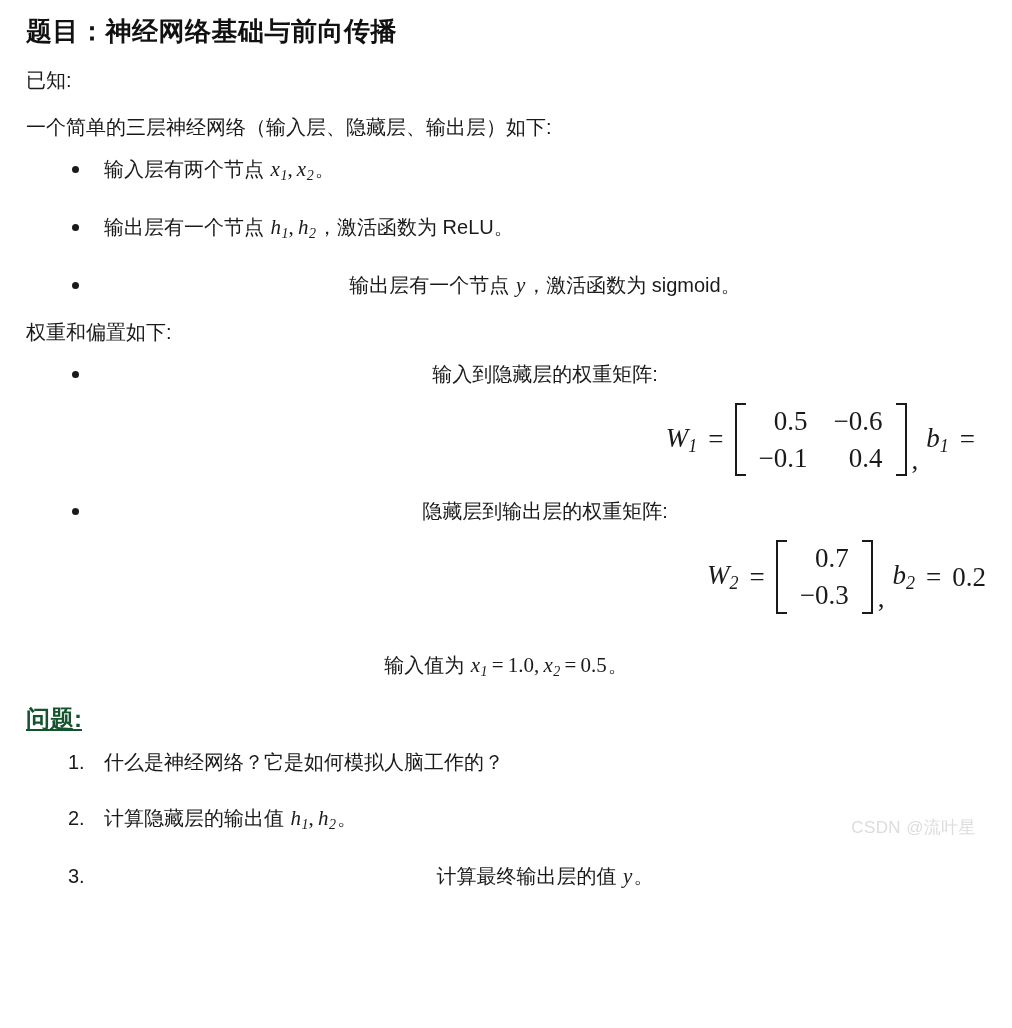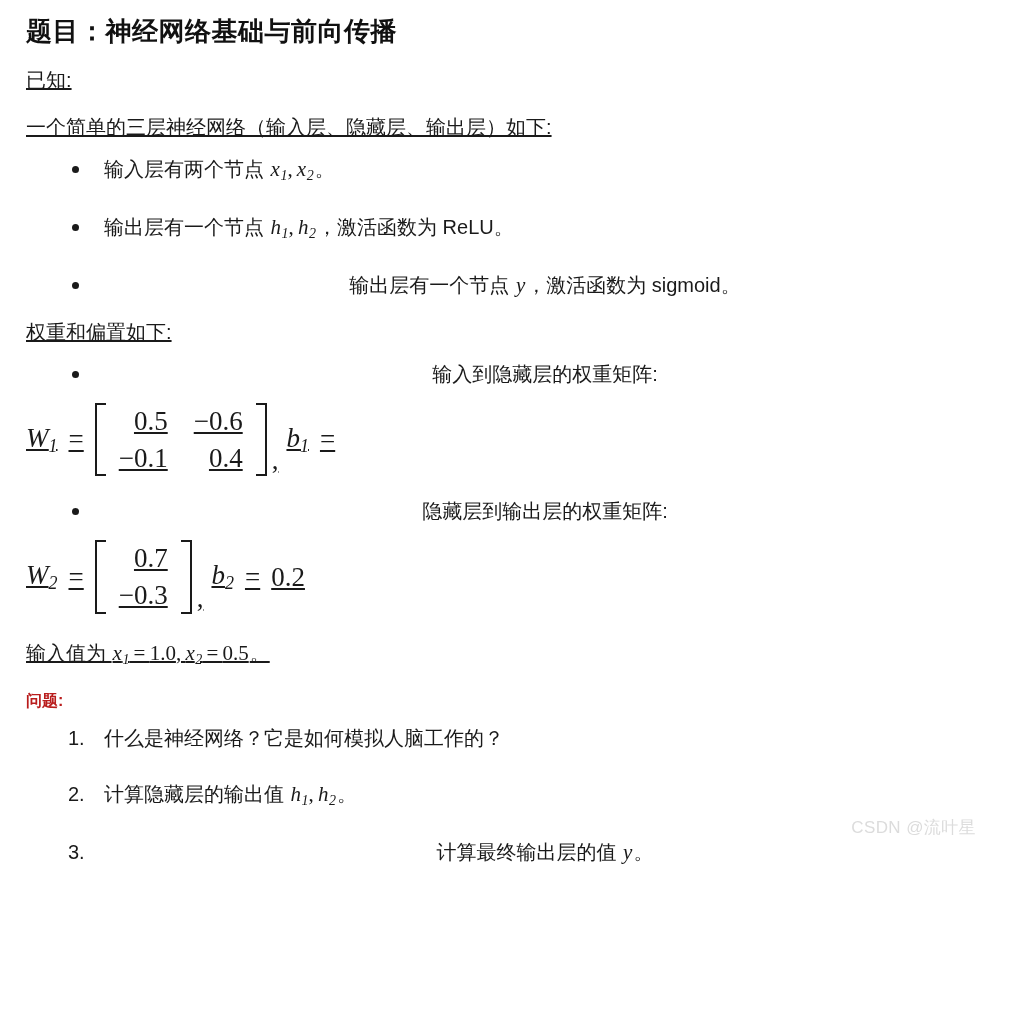--- a/index.html
+++ b/index.html
@@ -32,29 +32,29 @@
     line-height: 1.35;
     margin: 0 0 2px 0;
     letter-spacing: .5px;
     color: #111111;
   }
   .para {
     font-size: 20px;
     line-height: 1.62;
     margin: 15px 0 0 0;
     color: #1a1a1a;
-    text-decoration: underline;
   }
   .para.tight { }
   .sub-head {
-    font-size: 16px;
+    font-size: 24px;
     font-weight: bold;
     line-height: 1.5;
     margin: 17px 0 0 0;
-    color: #b91c1c;
+    color: #14532d;
+    text-decoration: underline;
   }
 
   
   ul.bullets, ol.numbers {
     margin: 10px 0 0 0;
     padding: 0;
     list-style: none;
   }
   ul.bullets > li, ol.numbers > li {
     position: relative;
@@ -104,25 +104,24 @@
     font-style: italic;
     font-size: 14px;
     vertical-align: -0.28em;
     padding-left: 0.5px;
   }
   .math-inline { white-space: nowrap; padding: 0 1px; }
 
   
   .eqn {
     display: flex;
-    justify-content: flex-start;
+    justify-content: flex-end;
     align-items: center;
     font-family: "Liberation Serif", "DejaVu Serif", serif;
     margin: 12px 0 0 0;
-    text-decoration: underline;
   }
   .eqn-row {
     display: flex;
     align-items: center;
     gap: 0;
   }
   .eq-lbl {
     font-family: "Liberation Serif", "DejaVu Serif", serif;
     font-style: italic;
     font-size: 27px;
@@ -279,21 +278,21 @@
           </table>
         <span class="brk right"></span>
       </span>
       <span class="eq-comma">,</span>
       <span class="eq-lbl"><span>b</span><span class="sb">2</span></span>
       <span class="eq-op">=</span>
       <span class="eq-scalar">0.2</span>
     </div>
   </div>
 
-  <p class="para" style="margin-top:20px;"><span>输入值为 </span><span class="math-inline"><span class="mi">x</span><span class="msub">1</span><span class="mn"> = </span><span class="mn">1.0</span><span class="mn">, </span><span class="mi">x</span><span class="msub">2</span><span class="mn"> = </span><span class="mn">0.5</span></span><span>。</span></p>
+  <p class="para" style="margin-top:32px;text-align:center;"><span>输入值为 </span><span class="math-inline"><span class="mi">x</span><span class="msub">1</span><span class="mn"> = </span><span class="mn">1.0</span><span class="mn">, </span><span class="mi">x</span><span class="msub">2</span><span class="mn"> = </span><span class="mn">0.5</span></span><span>。</span></p>
 
   <p class="sub-head">问题:</p>
 
   <ol class="numbers">
 
     <li>
       <span class="num">1.</span><span>什么是神经网络？它是如何模拟人脑工作的？</span>
     </li>
 
     <li>

